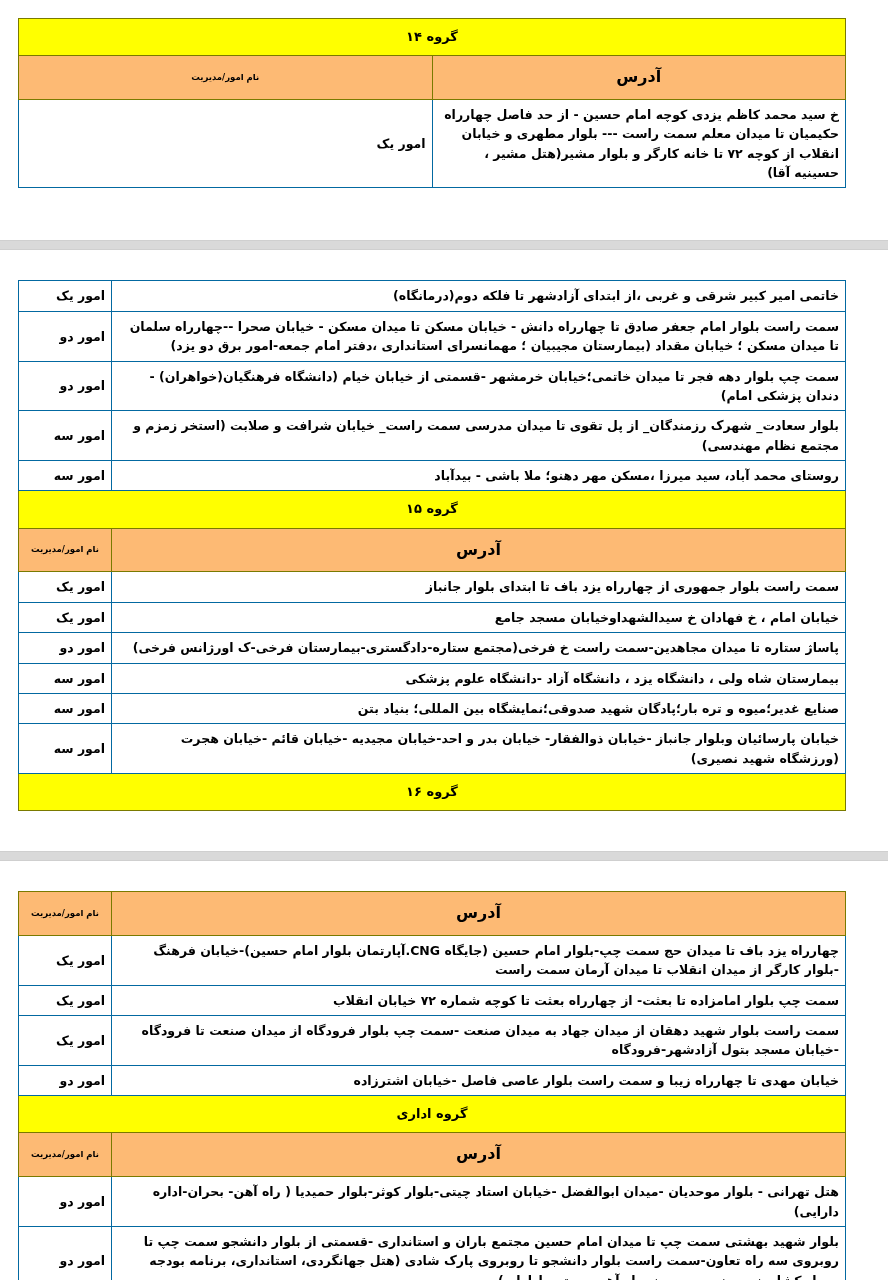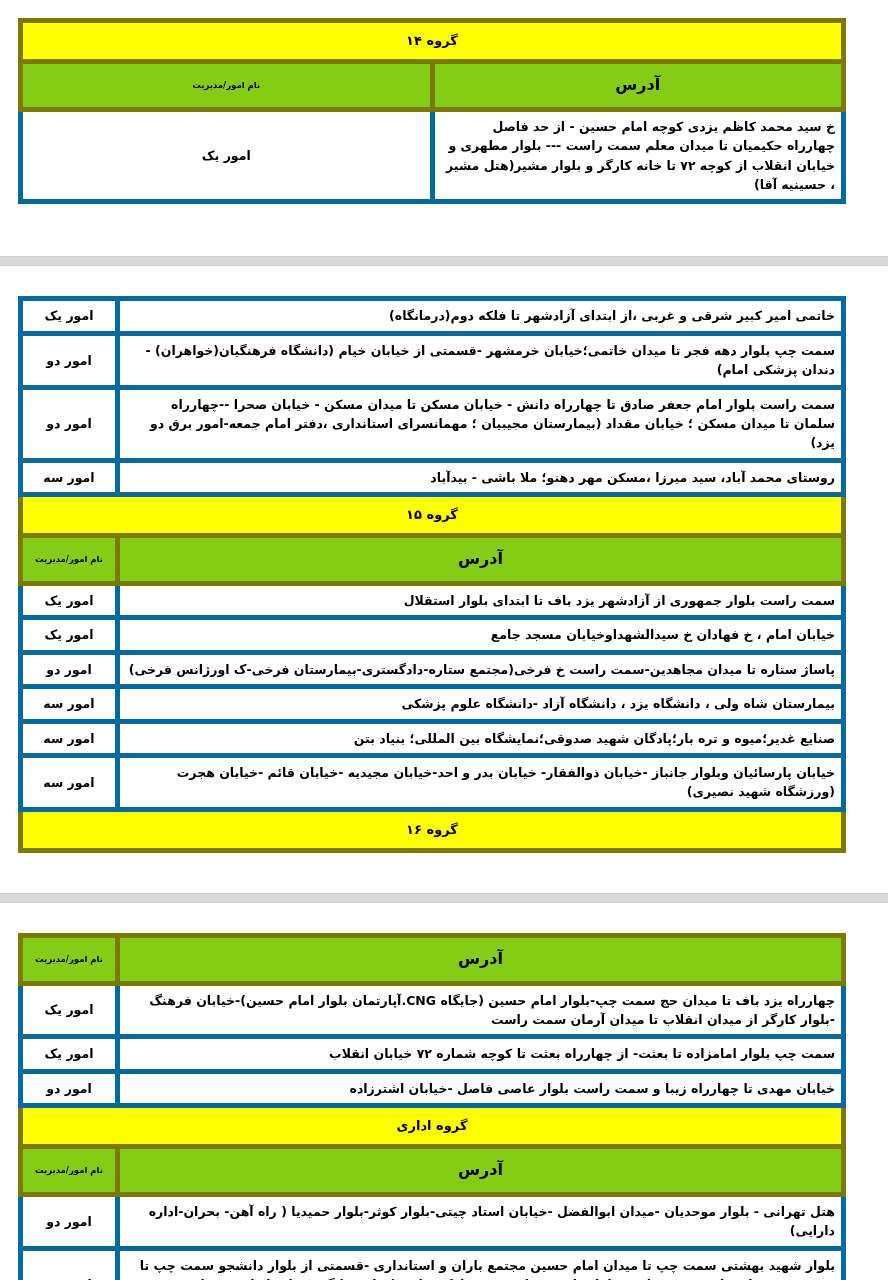--- a/index.html
+++ b/index.html
@@ -36,41 +36,41 @@
     padding-left: 18px;
   }
   table.addr-table {
     width: 828px;
     border-collapse: collapse;
     table-layout: fixed;
     direction: rtl;
     background: #ffffff;
   }
   table.addr-table td {
-    border: 5px solid #0369a1;
+    border: 1px solid #0369a1;
     padding: 5px 6px;
     vertical-align: middle;
     font-size: 12.5px;
     line-height: 1.55;
     color: #000000;
     font-weight: 700;
   }
-  .col-name { width: 80px; text-align: center; }
+  .col-name { width: 80px; text-align: right; }
   .col-addr { }
 
   tr.group-title td {
     background: #ffff00;
     text-align: center;
     font-weight: 700;
     font-size: 13px;
     padding: 8px 6px;
     border-color: #7a7a00;
   }
   tr.col-head td {
-    background: #84cc16;
+    background: #fdba74;
     text-align: center;
     font-weight: 700;
     font-size: 9.5px;
     padding: 9px 6px;
     border-color: #7a7a00;
   }
   tr.col-head td.col-addr { font-size: 16px; }
   tr.col-head td.col-name { font-size: 8.5px; }
 
   .pad-top-1 { height: 18px; }
@@ -110,40 +110,44 @@
       <div class="page">
         <div class="pad-top-2"></div>
         <div class="page-inner">
           <table class="addr-table">
             <tbody>
               <tr>
                 <td class="col-addr">خاتمی امیر کبیر شرقی و غربی ،از ابتدای آزادشهر تا فلکه دوم(درمانگاه)</td>
                 <td class="col-name">امور یک</td>
               </tr>
               <tr>
+                <td class="col-addr">سمت راست بلوار امام جعفر صادق تا چهارراه دانش - خیابان مسکن تا میدان مسکن - خیابان صحرا --چهارراه سلمان تا میدان مسکن ؛ خیابان مقداد (بیمارستان مجیبیان ؛ مهمانسرای استانداری ،دفتر امام جمعه-امور برق دو یزد)</td>
+                <td class="col-name">امور دو</td>
+              </tr>
+              <tr>
                 <td class="col-addr">سمت چپ بلوار دهه فجر تا میدان خاتمی؛خیابان خرمشهر -قسمتی از خیابان خیام (دانشگاه فرهنگیان(خواهران) - دندان پزشکی امام)</td>
                 <td class="col-name">امور دو</td>
               </tr>
               <tr>
-                <td class="col-addr">سمت راست بلوار امام جعفر صادق تا چهارراه دانش - خیابان مسکن تا میدان مسکن - خیابان صحرا --چهارراه سلمان تا میدان مسکن ؛ خیابان مقداد (بیمارستان مجیبیان ؛ مهمانسرای استانداری ،دفتر امام جمعه-امور برق دو یزد)</td>
-                <td class="col-name">امور دو</td>
+                <td class="col-addr">بلوار سعادت_ شهرک رزمندگان_ از پل تقوی تا میدان مدرسی سمت راست_ خیابان شرافت و صلابت (استخر زمزم و مجتمع نظام مهندسی)</td>
+                <td class="col-name">امور سه</td>
               </tr>
               <tr>
                 <td class="col-addr">روستای محمد آباد، سید میرزا ،مسکن مهر دهنو؛ ملا باشی - بیدآباد</td>
                 <td class="col-name">امور سه</td>
               </tr>
               <tr class="group-title">
                 <td colspan="2">گروه ۱۵</td>
               </tr>
               <tr class="col-head">
                 <td class="col-addr">آدرس</td>
                 <td class="col-name">نام امور/مدیریت</td>
               </tr>
               <tr>
-                <td class="col-addr">سمت راست بلوار جمهوری از آزادشهر یزد باف تا ابتدای بلوار استقلال</td>
+                <td class="col-addr">سمت راست بلوار جمهوری از چهارراه یزد باف تا ابتدای بلوار جانباز</td>
                 <td class="col-name">امور یک</td>
               </tr>
               <tr>
                 <td class="col-addr">خیابان امام ، خ فهادان خ سیدالشهداوخیابان مسجد جامع</td>
                 <td class="col-name">امور یک</td>
               </tr>
               <tr>
                 <td class="col-addr">پاساژ ستاره تا میدان مجاهدین-سمت راست خ فرخی(مجتمع ستاره-دادگستری-بیمارستان فرخی-ک اورژانس فرخی)</td>
                 <td class="col-name">امور دو</td>
               </tr>
@@ -179,20 +183,24 @@
               </tr>
               <tr>
                 <td class="col-addr">چهارراه یزد باف تا میدان حج سمت چپ-بلوار امام حسین (جایگاه CNG.آپارتمان بلوار امام حسین)-خیابان فرهنگ -بلوار کارگر از میدان انقلاب تا میدان آرمان سمت راست</td>
                 <td class="col-name">امور یک</td>
               </tr>
               <tr>
                 <td class="col-addr">سمت چپ بلوار امامزاده تا بعثت- از چهارراه بعثت تا کوچه شماره ۷۲ خیابان انقلاب</td>
                 <td class="col-name">امور یک</td>
               </tr>
               <tr>
+                <td class="col-addr">سمت راست بلوار شهید دهقان از میدان جهاد به میدان صنعت -سمت چپ بلوار فرودگاه از میدان صنعت تا فرودگاه -خیابان مسجد بتول آزادشهر-فرودگاه</td>
+                <td class="col-name">امور یک</td>
+              </tr>
+              <tr>
                 <td class="col-addr">خیابان مهدی تا چهارراه زیبا و سمت راست بلوار عاصی فاصل -خیابان اشترزاده</td>
                 <td class="col-name">امور دو</td>
               </tr>
               <tr class="group-title">
                 <td colspan="2">گروه اداری</td>
               </tr>
               <tr class="col-head">
                 <td class="col-addr">آدرس</td>
                 <td class="col-name">نام امور/مدیریت</td>
               </tr>

